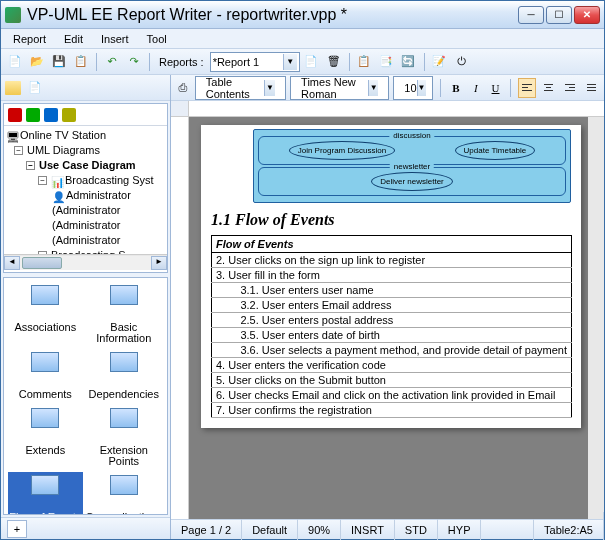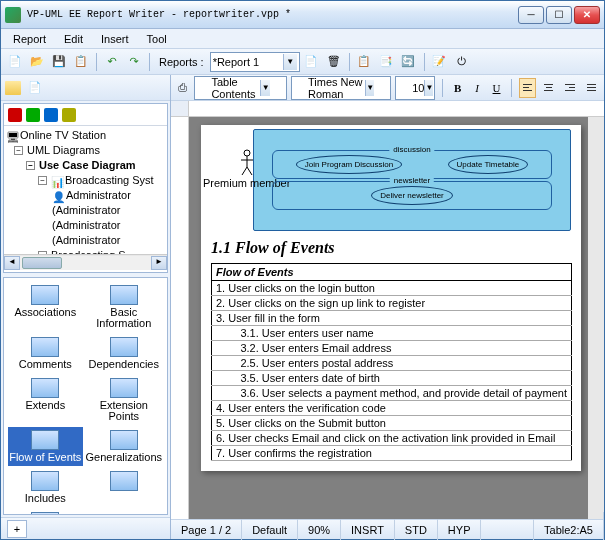--- a/index.html
+++ b/index.html
@@ -1,21 +1,21 @@
 <!DOCTYPE html>
 <html><head>
 <meta charset="utf-8">
 <style>
 * { box-sizing: border-box; margin: 0; padding: 0; font-family: Tahoma, sans-serif; font-size: 11px; }
 body { width: 605px; height: 540px; overflow: hidden; background: #fff; }
 
 .window { width: 605px; height: 540px; border: 1px solid #3a6ea5; background: linear-gradient(#e8f0fb,#d4e4f7); display: flex; flex-direction: column; }
 .titlebar { height: 28px; background: linear-gradient(#fff,#dbe9f9 40%,#c4daf3); display: flex; align-items: center; padding: 0 4px; border-bottom: 1px solid #a0b8d8; }
 .app-icon { width: 16px; height: 16px; background: linear-gradient(135deg,#2a6,#484); border-radius: 2px; margin-right: 6px; }
-.title-text { flex: 1; color: #000; font-size: 10px; font-family: Liberation Mono, monospace; }
+.title-text { flex: 1; color: #000; font-size: 16px; }
 .win-btns { display: flex; gap: 2px; }
 .win-btn { width: 26px; height: 18px; border: 1px solid #5a7ba8; border-radius: 3px; background: linear-gradient(#f5f9fe,#d0e0f0); display: flex; align-items: center; justify-content: center; font-size: 10px; cursor: pointer; }
 .win-btn.close { background: linear-gradient(#f6a2a2,#e65050,#d43030); color: #fff; border-color: #a03030; font-weight: bold; }
 
 .menubar { height: 20px; background: #ebf2fb; display: flex; align-items: center; padding: 0 4px; gap: 2px; border-bottom: 1px solid #c4d4e8; }
 .menu-item { padding: 2px 8px; cursor: pointer; }
 
 .toolbar1 { height: 26px; background: linear-gradient(#f2f7fd,#dce8f7); display: flex; align-items: center; padding: 0 4px; gap: 2px; border-bottom: 1px solid #c4d4e8; }
 .tb-btn { width: 20px; height: 20px; display: flex; align-items: center; justify-content: center; cursor: pointer; border-radius: 2px; }
 .tb-sep { width: 1px; height: 18px; background: #a0b8d8; margin: 0 3px; }
@@ -35,49 +35,49 @@
 .tree-row { display: flex; align-items: center; gap: 2px; padding-left: var(--ind,0); cursor: pointer; }
 .tree-row.bold { font-weight: bold; }
 .expander { width: 9px; height: 9px; border: 1px solid #888; font-size: 8px; line-height: 7px; text-align: center; margin-right: 2px; background: #fff; }
 .node-icon { width: 12px; height: 12px; }
 .h-scroll { height: 16px; background: #e8e8e8; border-top: 1px solid #ccc; display: flex; align-items: center; }
 .scroll-track { flex: 1; height: 14px; background: #f0f0f0; position: relative; }
 .scroll-thumb { position: absolute; left: 2px; width: 40px; height: 12px; top: 1px; background: linear-gradient(#d0dcec,#b0c4dc); border: 1px solid #8aa; border-radius: 2px; }
 .scroll-btn { width: 16px; height: 14px; background: linear-gradient(#e8f0fa,#c8d8ec); border: 1px solid #a0b8d8; font-size: 8px; text-align: center; }
 
 .palette { flex: 1; margin: 2px; border: 1px solid #a0b8d8; background: #fff; overflow-y: auto; display: grid; grid-template-columns: 1fr 1fr; gap: 2px; padding: 4px; align-content: start; }
-.pal-item { display: flex; flex-direction: column; align-items: center; gap: 2px; padding: 3px 1px; cursor: pointer; text-align: center; line-height: 11px; }
+.pal-item { display: flex; flex-direction: column; align-items: center; gap: 17px; padding: 3px 1px; cursor: pointer; text-align: center; line-height: 11px; }
 .pal-item.sel { background: #316ac5; color: #fff; }
 .pal-icon { width: 28px; height: 20px; background: linear-gradient(#d0e4ff,#90c0f0); border: 1px solid #5080b0; }
 .pal-abc { width: 28px; height: 20px; display: flex; align-items: center; justify-content: center; font-weight: bold; font-size: 11px; }
 
 .left-bottom { height: 22px; background: linear-gradient(#f2f7fd,#dce8f7); display: flex; align-items: center; border-top: 1px solid #c4d4e8; }
 .plus-tab { width: 20px; height: 18px; border: 1px solid #a0b8d8; background: #fff; text-align: center; line-height: 16px; margin-left: 6px; cursor: pointer; }
 
 .main-col { flex: 1; display: flex; flex-direction: column; min-width: 0; }
 .format-bar { height: 26px; background: linear-gradient(#f2f7fd,#dce8f7); display: flex; align-items: center; padding: 0 4px; gap: 4px; border-bottom: 1px solid #c4d4e8; }
-.combo { height: 24px; border: 1px solid #7a9ac0; background: #fff; display: flex; align-items: center; padding: 0 16px; }
+.combo { height: 24px; border: 1px solid #7a9ac0; background: #fff; display: flex; align-items: center; padding: 0 10px; }
 .fmt-btn { width: 20px; height: 20px; display: flex; align-items: center; justify-content: center; cursor: pointer; font-family: 'Times New Roman', serif; }
 .fmt-btn.bold { font-weight: bold; }
 .fmt-btn.italic { font-style: italic; }
 .fmt-btn.underline { text-decoration: underline; }
 .align-btn { width: 20px; height: 20px; border: 1px solid transparent; display: flex; flex-direction: column; justify-content: center; gap: 2px; padding: 3px; cursor: pointer; }
 .align-btn.active { background: #fce8b8; border-color: #e0b060; }
 .align-btn span { height: 1px; background: #333; }
 
 .ruler-row { height: 16px; display: flex; background: #e8eef7; border-bottom: 1px solid #ccc; }
 .ruler-corner { width: 18px; border-right: 1px solid #ccc; }
 .ruler { flex: 1; background: #fff; position: relative; font-size: 8px; overflow: hidden; }
 
 .doc-area { flex: 1; display: flex; min-height: 0; }
 .v-ruler { width: 18px; background: #fff; border-right: 1px solid #ccc; }
 .page-wrap { flex: 1; background: #808080; overflow: auto; position: relative; padding: 8px 8px 8px 12px; }
 .page { width: 380px; background: #fff; box-shadow: 2px 2px 6px rgba(0,0,0,.4); padding: 4px 10px 10px 10px; }
 
-.uml-box { border: 1px solid #2060a0; background: #87ceeb; border-radius: 2px; padding: 18px; margin-bottom: 6px; font-size: 9px; }
+.uml-box { border: 1px solid #2060a0; background: #87ceeb; border-radius: 2px; padding: 4px; margin-bottom: 6px; font-size: 9px; }
 .uml-section { border: 1px solid #2060a0; border-radius: 6px; padding: 4px 6px; margin: 2px 0; position: relative; }
 .uml-section-label { position: absolute; top: -6px; left: 50%; transform: translateX(-50%); background: #87ceeb; padding: 0 4px; font-size: 8px; }
 .uml-row { display: flex; gap: 12px; justify-content: space-around; }
 .usecase { border: 1px solid #104070; border-radius: 50%; padding: 4px 8px; font-size: 8px; background: #87ceeb; white-space: nowrap; }
 .stick { display: flex; flex-direction: column; align-items: center; font-size: 8px; position: absolute; left: -50px; top: 20px; }
 .stick-fig { width: 16px; height: 28px; }
 
 .section-title { font-family: 'Times New Roman', serif; font-size: 16px; font-weight: bold; font-style: italic; margin: 8px 0 6px; }
 .flow-table { width: 100%; border: 1px solid #000; border-collapse: collapse; font-family: 'Times New Roman', serif; font-size: 10px; }
 .flow-table th { border: 1px solid #000; text-align: left; padding: 2px 4px; font-style: italic; font-weight: bold; }
@@ -288,30 +288,20 @@
       <div class="ruler-row">
         <div class="ruler-corner"></div>
         <div class="ruler"></div>
       </div>
 
       <div class="doc-area">
         <div class="v-ruler"></div>
         <div class="page-wrap">
           <div class="page">
             <div style="position:relative;margin-left:42px">
-              <div class="stick">
-                <svg class="stick-fig" viewBox="0 0 16 28">
-                    <circle cx="8" cy="4" r="3" fill="none" stroke="#000"></circle>
-                    <line x1="8" y1="7" x2="8" y2="18" stroke="#000"></line>
-                    <line x1="2" y1="11" x2="14" y2="11" stroke="#000"></line>
-                    <line x1="8" y1="18" x2="3" y2="26" stroke="#000"></line>
-                    <line x1="8" y1="18" x2="13" y2="26" stroke="#000"></line>
-                  </svg>
-                <span>Premium member</span>
-              </div>
               <div class="uml-box">
                 <div class="uml-section">
                   <div class="uml-section-label">discussion</div>
                   <div class="uml-row">
                     <div class="usecase">Join Program Discussion</div>
                     <div class="usecase">Update Timetable</div>
                   </div>
                 </div>
                 <div class="uml-section">
                   <div class="uml-section-label">newsletter</div>
@@ -323,23 +313,20 @@
             </div>
             <div class="section-title">1.1 Flow of Events</div>
             <table class="flow-table">
               <tbody>
                   <tr>
                     <th>Flow of Events</th>
                   </tr>
               </tbody>
                 <tbody id="flow-rows">
                   <tr>
-                    <td style="white-space: pre;">1. User clicks on the login button</td>
-                  </tr>
-                  <tr>
                     <td style="white-space: pre;">2. User clicks on the sign up link to register</td>
                   </tr>
                   <tr>
                     <td style="white-space: pre;">3. User fill in the form</td>
                   </tr>
                   <tr>
                     <td style="white-space: pre;">        3.1. User enters user name</td>
                   </tr>
                   <tr>
                     <td style="white-space: pre;">        3.2. User enters Email address</td>

